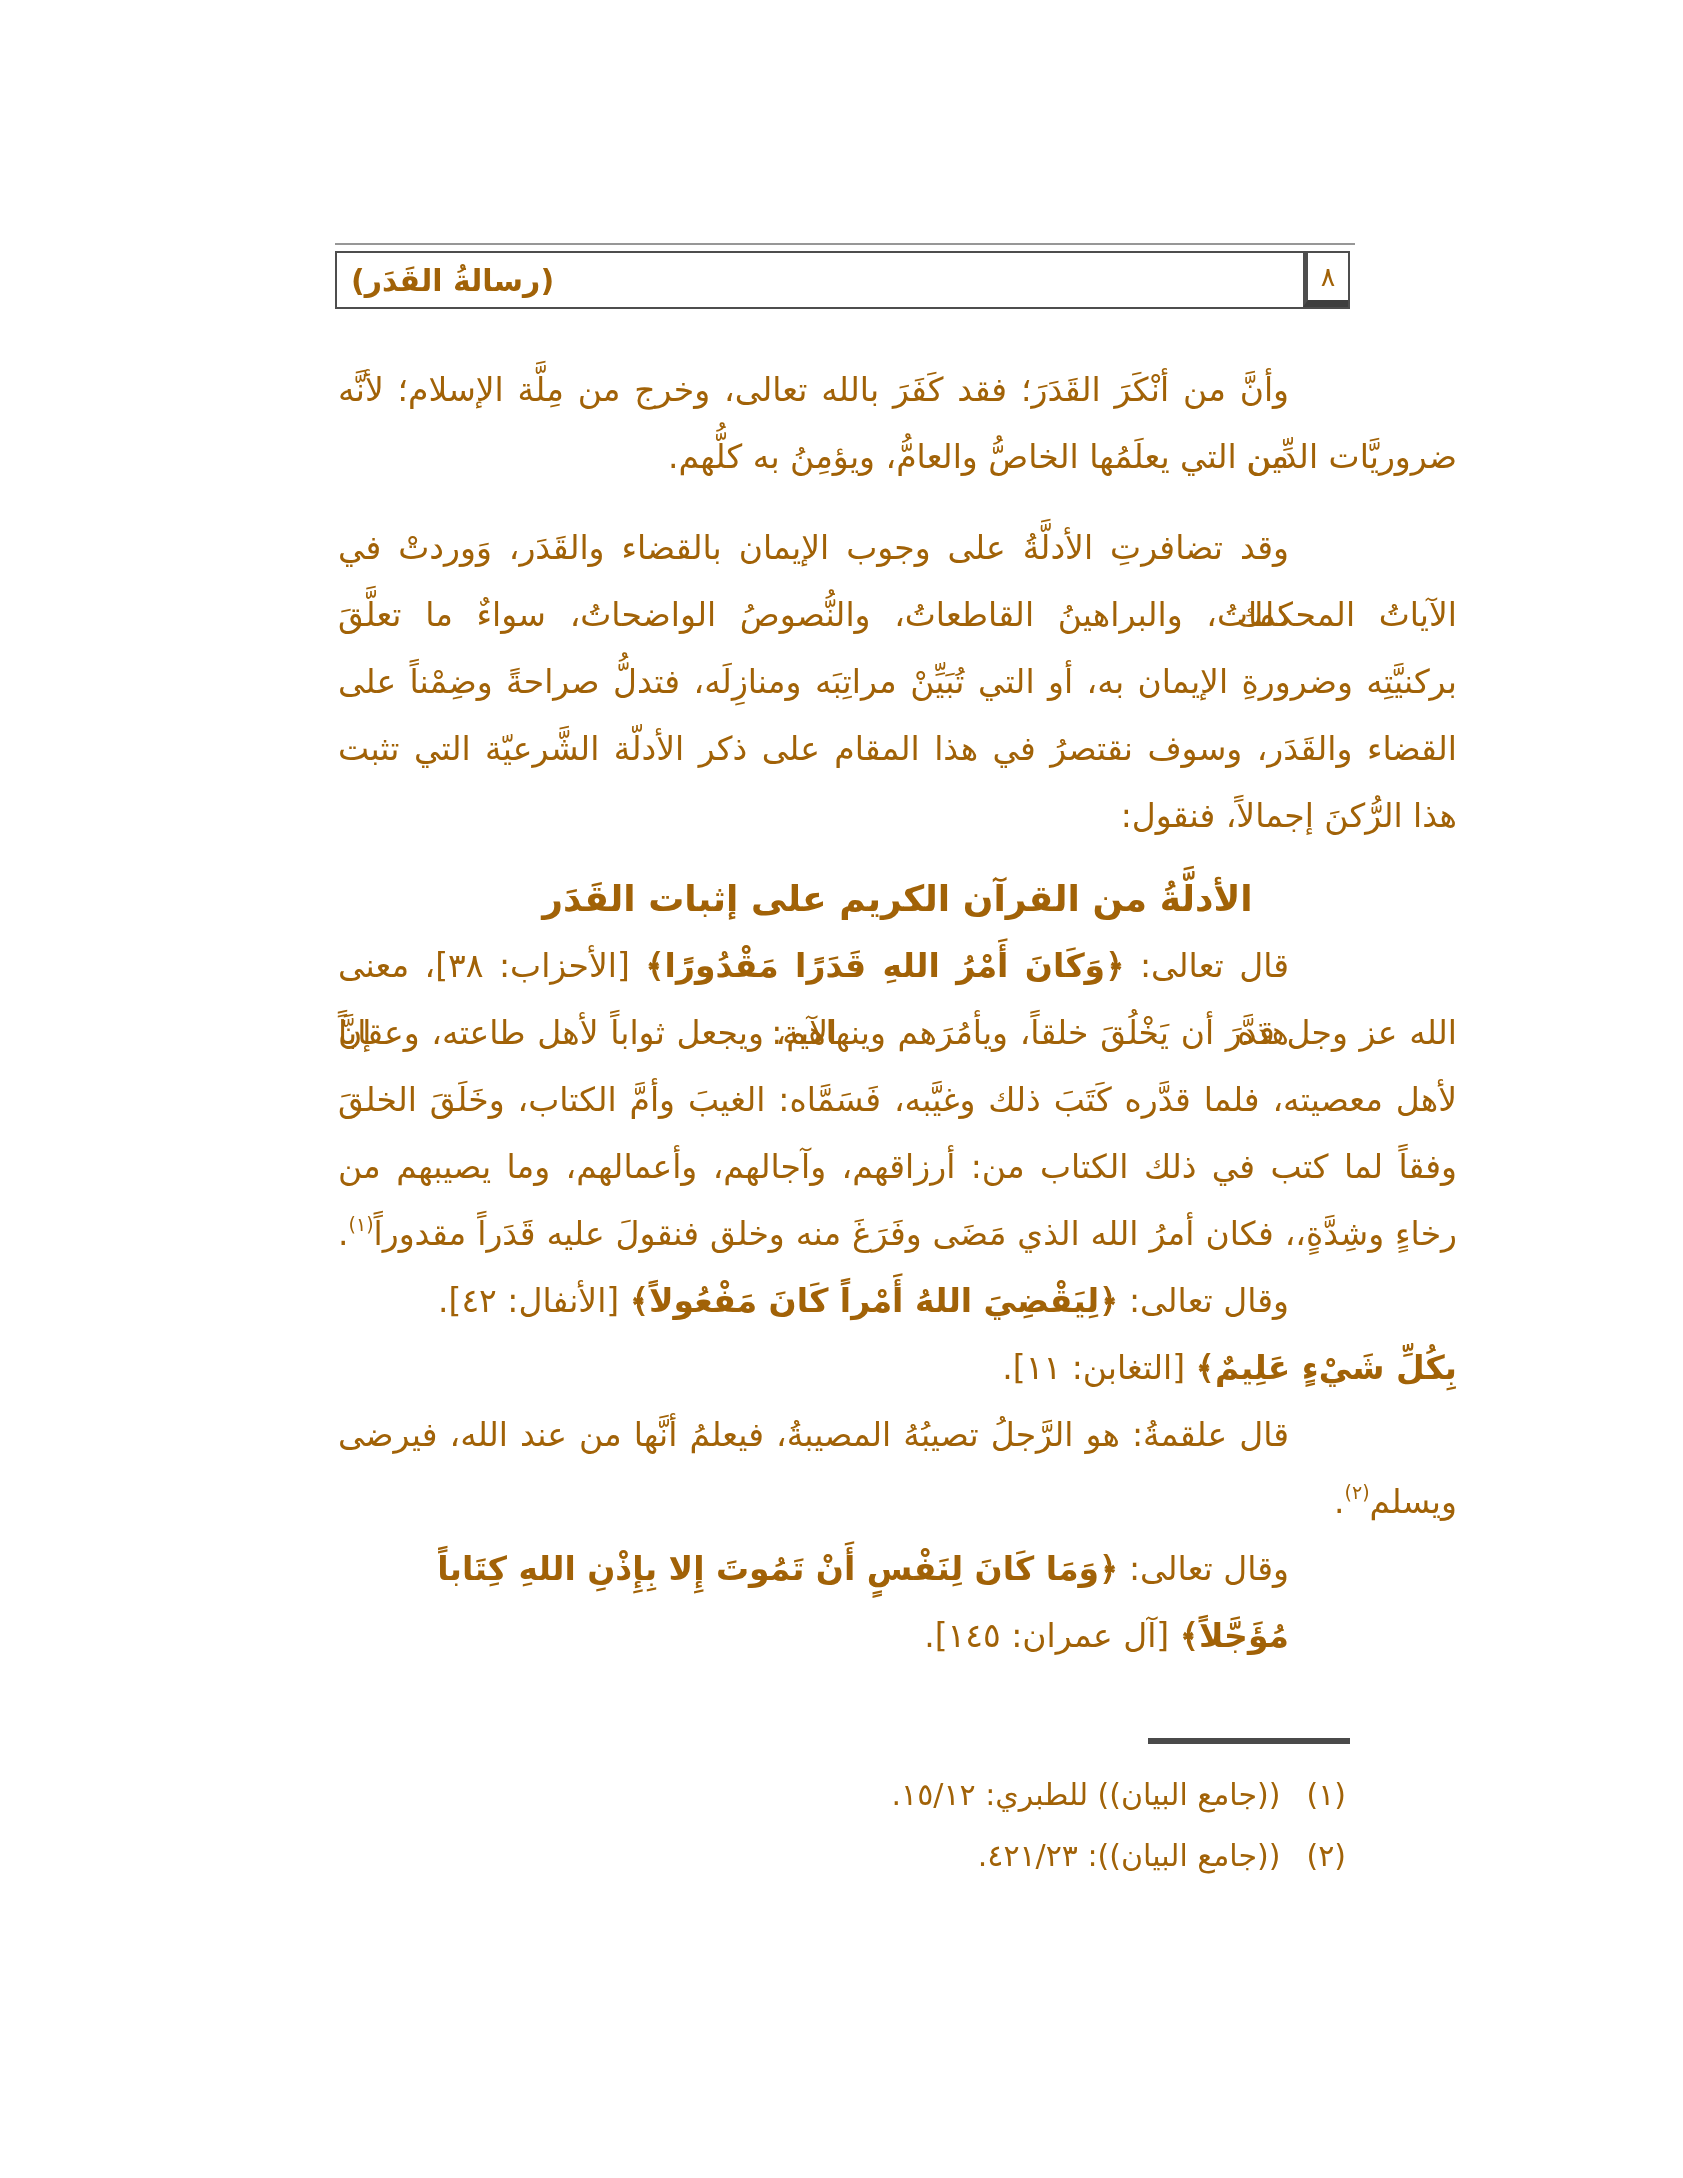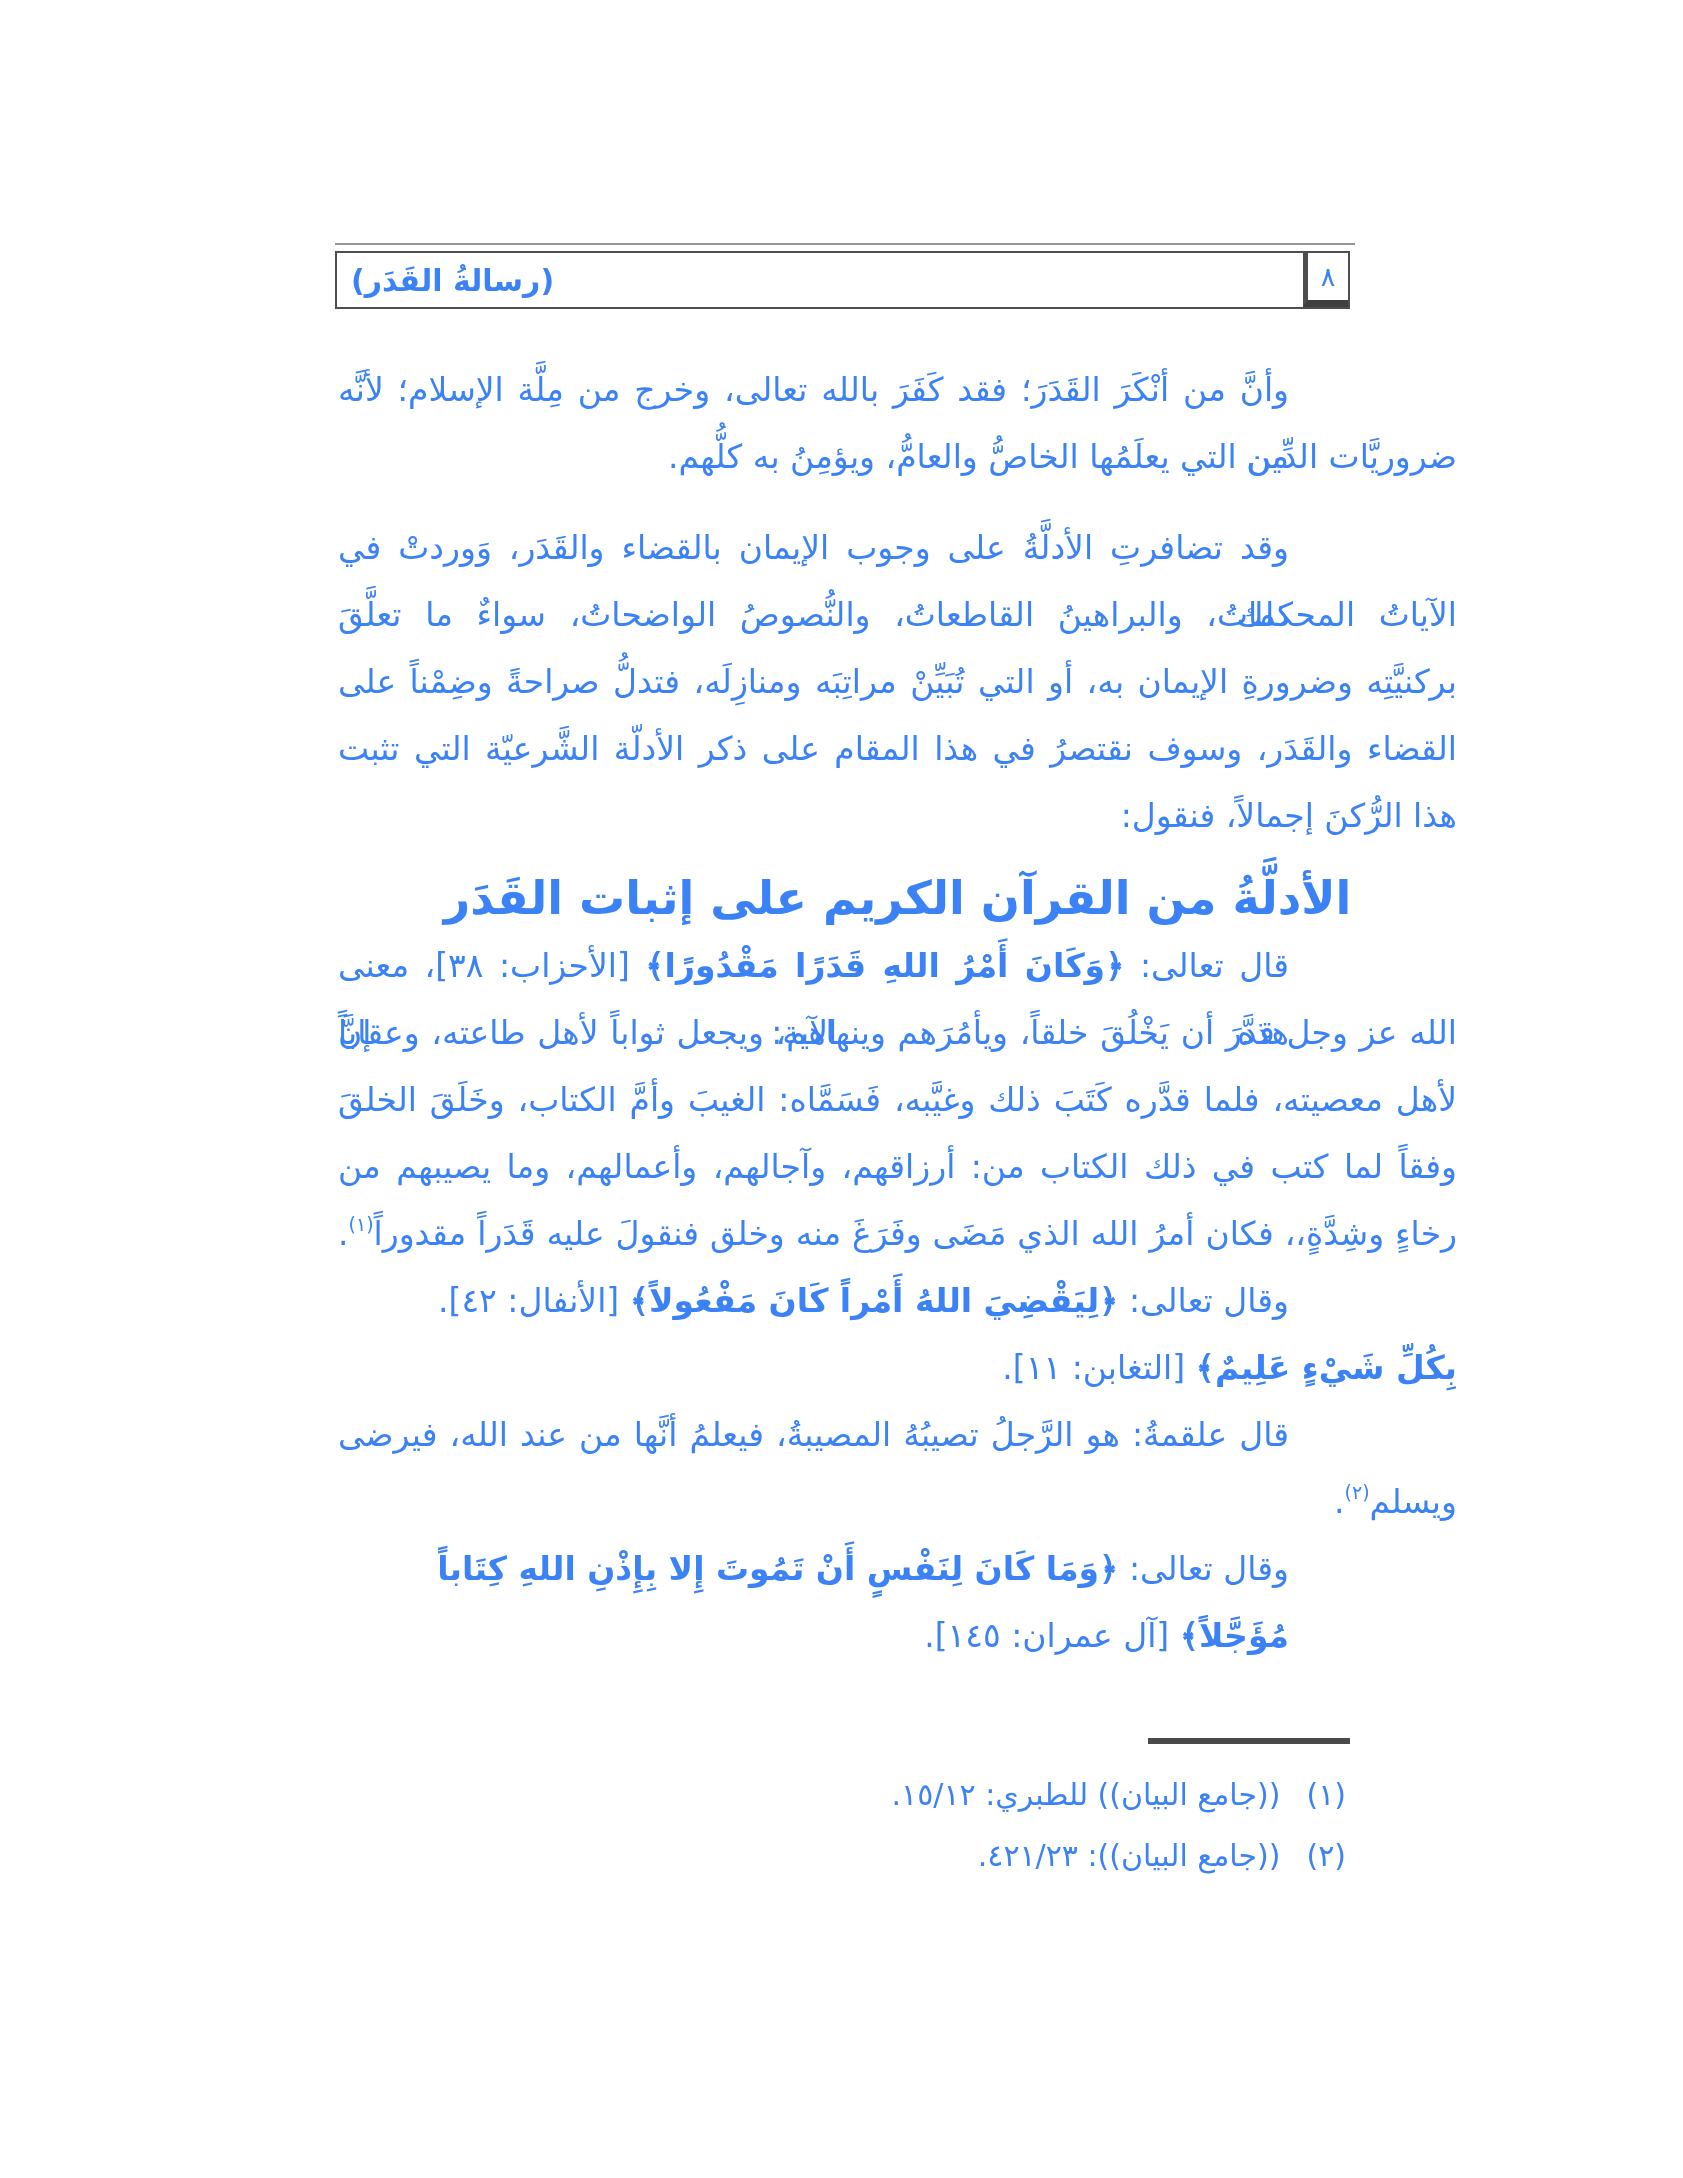--- a/index.html
+++ b/index.html
@@ -1,39 +1,39 @@
 <!DOCTYPE html>
 <html lang="ar"><head>
 <meta charset="utf-8">
 <style>
   html,body{margin:0;padding:0;background:#ffffff;}
   .page{
     position:relative;width:1683px;height:2178px;background:#ffffff;
-    font-family:"DejaVu Sans","Liberation Sans",sans-serif;color:#3b82f6;overflow:hidden;
+    font-family:"DejaVu Sans","Liberation Sans",sans-serif;color:#a16207;overflow:hidden;
   }
   
   .head-rule{position:absolute;left:335px;top:243px;width:1020px;height:2px;background:#979797;}
   .head-box{position:absolute;left:335px;top:251px;width:1015px;height:58px;
     border:2px solid #4e4e4e;box-sizing:border-box;background:#ffffff;}
   .head-title{position:absolute;left:14px;top:50%;transform:translateY(-50%);
     direction:rtl;font-size:30px;font-weight:bold;white-space:nowrap;}
   .pagenum-cell{position:absolute;right:0;top:0;height:100%;width:45px;box-sizing:border-box;
     border-left:5px solid #4e4e4e;border-bottom:7px solid #3f3f3f;
     display:flex;align-items:center;justify-content:center;font-size:27px;}
   
   .body-col{position:absolute;right:226px;top:356px;width:1119px;
     direction:rtl;text-align:right;font-size:33px;line-height:67px;}
   .ln{height:67px;}
   .ind{padding-right:168px;}
   .just{text-align:justify;text-align-last:justify;text-justify:inter-word;}
   .gap{margin-top:24px;}
   .verse{font-weight:bold;}
   .note{font-size:19px;vertical-align:14px;line-height:0;}
   .section-heading{height:67px;margin-top:16px;text-align:center;text-align-last:center;
-    font-weight:bold;font-size:46px;}
+    font-weight:bold;font-size:36px;}
   
   .fn-sep{position:absolute;left:1148px;top:1738px;width:202px;height:6px;background:#4a4a4a;}
   .footnotes{position:absolute;right:337px;top:1764px;width:891px;
     direction:rtl;font-size:30px;line-height:61px;}
   .fn-row{height:61px;}
   .fn-marker{margin-left:26px;}
 </style>
 </head>
 <body>
 

